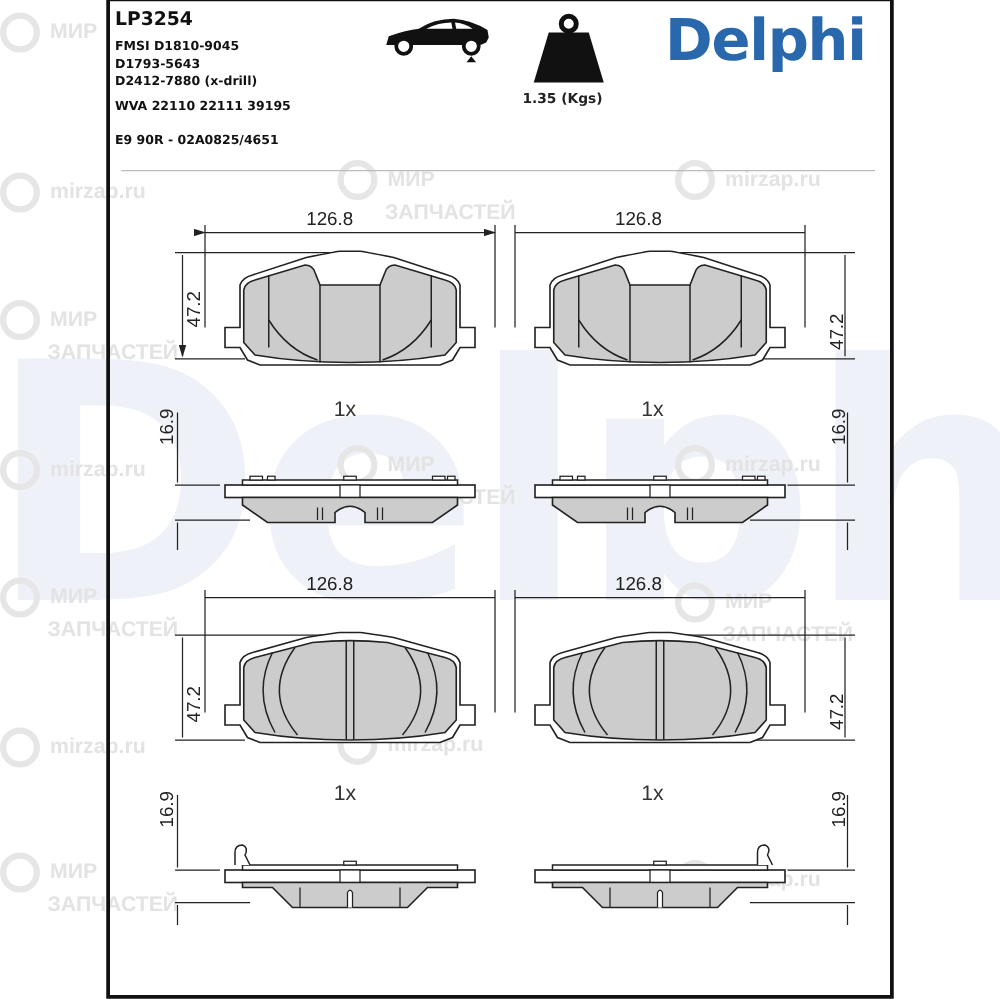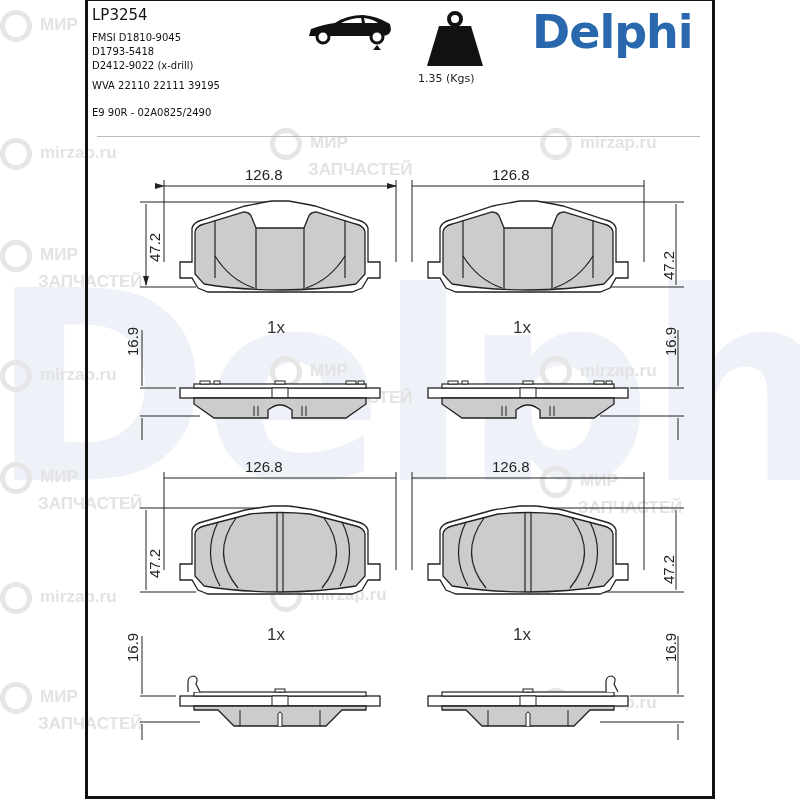--- a/index.html
+++ b/index.html
@@ -1,24 +1,24 @@
 <!DOCTYPE html>
 <html><head>
 <meta charset="utf-8">
 <style>
   html, body { margin:0; padding:0; background:#ffffff; }
   body { width:800px; height:800px; position:relative; overflow:hidden; font-family:"DejaVu Sans", sans-serif; }
   .bg-logo { position:absolute; left:0; top:280px; width:800px; height:200px; z-index:0; }
   .wm { position:absolute; z-index:1; color:#e3e3e3; font-family:Liberation Sans, sans-serif; font-weight:bold; font-size:17px; line-height:19px; pointer-events:none; }
   .wm .pin { display:inline-block; width:22px; height:22px; border:5px solid #e6e6e6; border-radius:50%; vertical-align:middle; margin-right:8px; }
   .frame { position:absolute; left:85px; top:-2px; width:624px; height:795px; border:3px solid #111; z-index:2; background:transparent; }
-  .hdr { position:absolute; z-index:3; color:#111; font-weight:normal; }
+  .hdr { position:absolute; z-index:3; color:#111; font-weight:bold; }
   .title { left:92px; top:6px; font-size:15px; }
   .spec { left:92px; font-size:10px; line-height:14px; }
-  .weight-label { position:absolute; z-index:3; left:418px; top:72px; font-size:11px; font-weight:normal; color:#222; }
+  .weight-label { position:absolute; z-index:3; left:418px; top:72px; font-size:11px; font-weight:bold; color:#222; }
   .logo { position:absolute; z-index:3; left:532px; top:6px; font-family:"DejaVu Sans", sans-serif; font-weight:bold; font-size:46px; color:#2a68ad; letter-spacing:-1px; line-height:52px; }
   .sep { position:absolute; z-index:3; left:97px; top:136px; width:603px; height:1px; background:#bbb; }
   svg.draw { position:absolute; left:0; top:0; z-index:3; }
   .dim { font-family:"Liberation Sans", sans-serif; font-size:15px; fill:#222; }
   .qty { font-family:"Liberation Sans", sans-serif; font-size:17px; fill:#333; }
 </style>
 </head>
 <body>
 
 <svg class="bg-logo" viewBox="0 0 800 200">
@@ -37,24 +37,24 @@
 <div class="wm" style="left:270px;top:580px"><span class="pin"></span><span>mirzap.ru</span></div>
 <div class="wm" style="left:540px;top:128px"><span class="pin"></span><span>mirzap.ru</span></div>
 <div class="wm" style="left:540px;top:356px"><span class="pin"></span><span>mirzap.ru</span></div>
 <div class="wm" style="left:540px;top:466px"><span class="pin"></span><span>МИР</span><br><span style="margin-left:38px">ЗАПЧАСТЕЙ</span></div>
 <div class="wm" style="left:540px;top:688px"><span class="pin"></span><span>mirzap.ru</span></div>
 
 <div class="frame"></div>
 
 <div class="hdr title">LP3254</div>
 <div class="hdr spec" style="top:31px">FMSI D1810-9045</div>
-<div class="hdr spec" style="top:45px">D1793-5418</div>
-<div class="hdr spec" style="top:59px">D2412-9022 (x-drill)</div>
+<div class="hdr spec" style="top:45px">D1793-5643</div>
+<div class="hdr spec" style="top:59px">D2412-7880 (x-drill)</div>
 <div class="hdr spec" style="top:79px">WVA 22110 22111 39195</div>
-<div class="hdr spec" style="top:106px">E9 90R - 02A0825/2490</div>
+<div class="hdr spec" style="top:106px">E9 90R - 02A0825/4651</div>
 
 <svg style="position:absolute;left:305px;top:10px;z-index:3" width="90" height="40" viewBox="0 0 90 40">
   <path d="M4 26 L6 19 Q20 14 30 13 Q42 5 58 5 Q72 6 85 14 L86 20 L84 24 Q80 26 78 26 Z" fill="#111"></path>
   <path d="M36 13 Q46 8 56 8 L57 13 Z" fill="#fff"></path>
   <path d="M59 8 Q68 9 73 13 L60 13 Z" fill="#fff"></path>
   <circle cx="18" cy="27" r="6" fill="#fff" stroke="#111" stroke-width="3"></circle>
   <circle cx="72" cy="27" r="6" fill="#fff" stroke="#111" stroke-width="3"></circle>
   <path d="M72 35 L76 40 L68 40 Z" fill="#111"></path>
 </svg>
 <svg style="position:absolute;left:425px;top:10px;z-index:3" width="60" height="58" viewBox="0 0 60 58">

